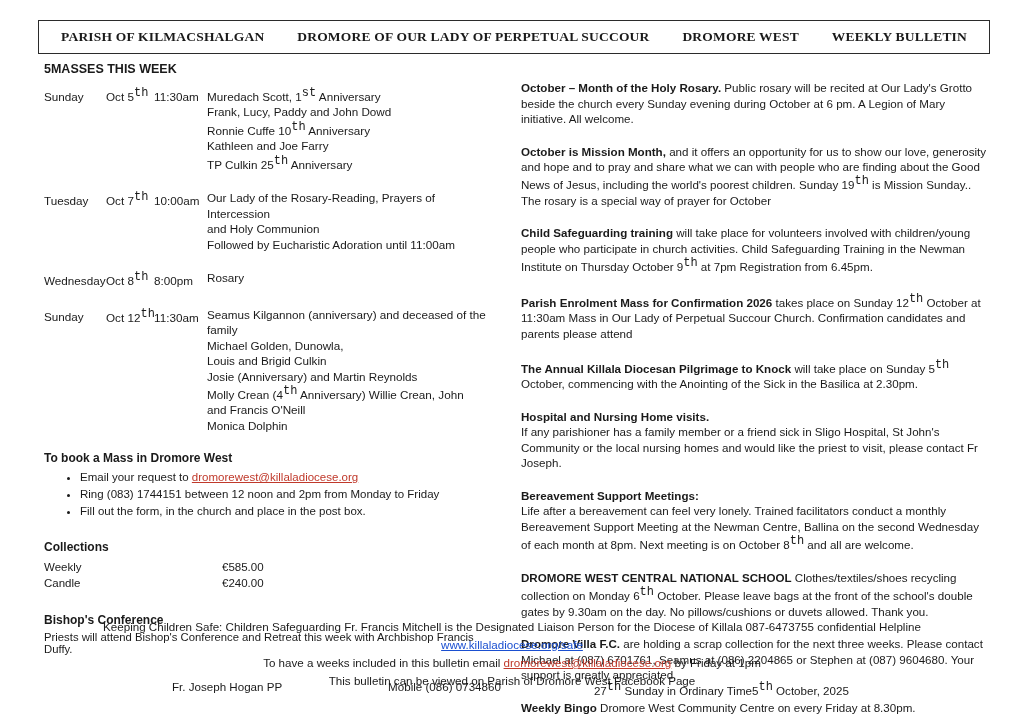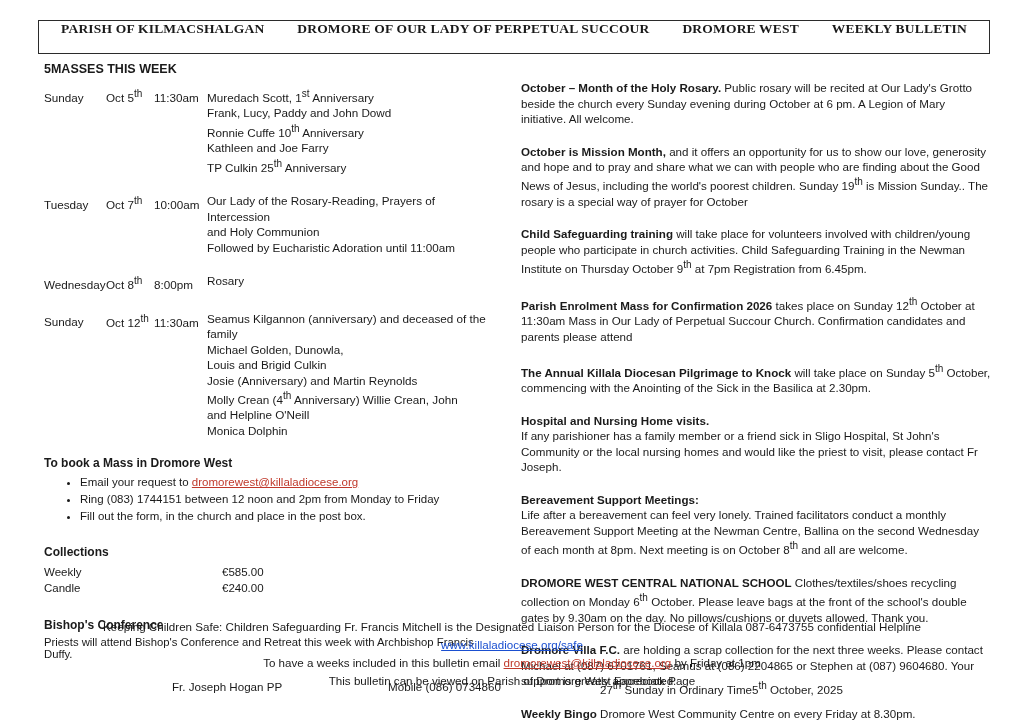--- a/index.html
+++ b/index.html
@@ -24,21 +24,21 @@
   
   .masthead {
     position: absolute;
     left: 38px;
     top: 20px;
     width: 952px;
     height: 34px;
     border: 1px solid #2b2b2b;
     box-sizing: border-box;
     display: flex;
-    align-items: flex-start;
+    align-items: center;
     justify-content: space-between;
     padding: 0 22px;
     font-family: "Liberation Serif", serif;
     font-weight: bold;
     font-size: 13.5px;
     letter-spacing: 0.2px;
   }
   .masthead span { white-space: nowrap; }
 
   
@@ -68,21 +68,21 @@
   }
   .mass-when {
     width: 163px;
     flex: 0 0 163px;
     white-space: nowrap;
   }
   .mass-when .day { display: inline-block; width: 62px; }
   .mass-when .date { display: inline-block; width: 48px; }
   .mass-what { flex: 1; }
   .mass-what div { }
-  sup { font-size: 10px; vertical-align: super; }
+  sup { font-size: 12px; vertical-align: super; font-family: Liberation Mono, monospace; }
 
   .subhead {
     font-weight: bold;
     font-size: 12px;
     margin: 0 0 4px 0;
   }
   ul.bullets {
     margin: 0 0 0 22px;
     padding: 0 0 0 14px;
     font-size: 11.5px;
@@ -189,21 +189,21 @@
         </div>
         <div class="mass-block">
           <div class="mass-when"><span class="day">Sunday</span><span class="date">Oct 12<sup>th</sup></span>11:30am</div>
           <div class="mass-what">
             <div>Seamus Kilgannon (anniversary) and deceased of the</div>
             <div>family</div>
             <div>Michael Golden, Dunowla,</div>
             <div>Louis and Brigid Culkin</div>
             <div>Josie (Anniversary) and Martin Reynolds</div>
             <div>Molly Crean (4<sup>th</sup> Anniversary) Willie Crean, John</div>
-            <div>and Helpline O'Neill</div>
+            <div>and Francis O'Neill</div>
             <div>Monica Dolphin</div>
           </div>
         </div>
       </div>
 
     <div style="margin-top:2px;">
       <div class="subhead">To book a Mass in Dromore West</div>
       <ul class="bullets" id="book-mass">
           <li>Email your request to <a class="maillink" href="#">dromorewest@killaladiocese.org</a></li>
           <li>Ring (083) 1744151 between 12 noon and 2pm from Monday to Friday</li>

